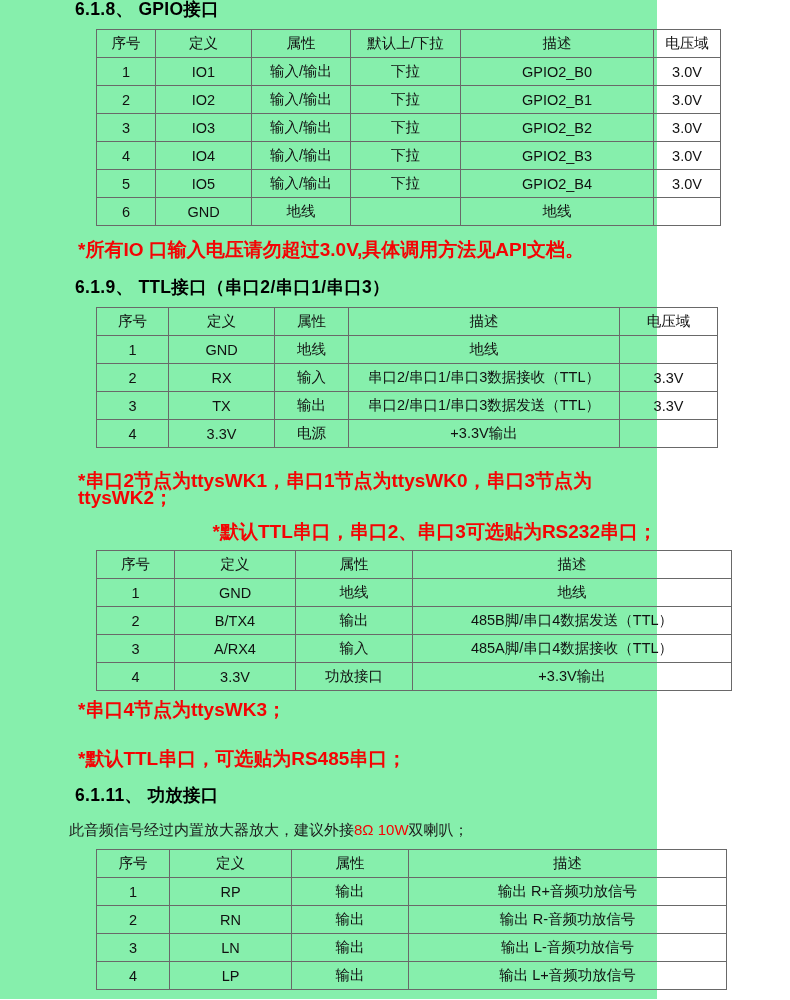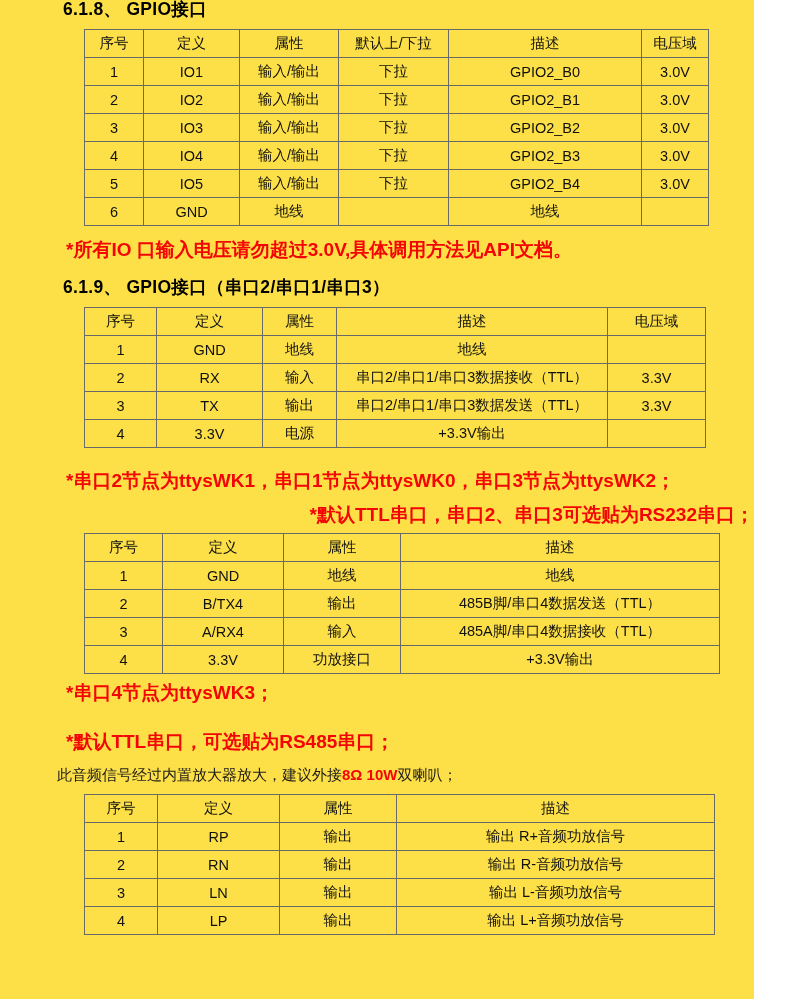--- a/index.html
+++ b/index.html
@@ -1,21 +1,21 @@
 <!DOCTYPE html>
 <html><head>
 <meta charset="utf-8">
 <style>
   html,body{margin:0;padding:0;}
   body{
     width:790px;height:1000px;background:#ffffff;overflow:hidden;
     font-family:"Liberation Sans","DejaVu Sans",sans-serif;
     color:#1a1a1a;
   }
-  .page{position:relative;width:754px;height:1000px;background:#fde047;}
+  .page{position:relative;width:645px;height:1000px;background:#86efac;padding-left:12px;}
 
   .section-title{
     margin:0 0 0 63px;
     font-size:17.5px;font-weight:700;color:#000;
     line-height:20px;letter-spacing:.3px;
   }
   #title-1{margin-top:-1px;}
   #title-2{margin-top:19px;}
   #title-3{margin-top:18px;}
   #title-4{margin-top:18px;}
@@ -28,21 +28,21 @@
   #note-1{margin-top:15px;}
   #note-2a{margin-top:24px;}
   #note-2b{margin-top:17px;text-align:right;}
   #note-3a{margin-top:10px;}
   #note-3b{margin-top:32px;}
 
   .intro{
     margin:16px 0 0 57px;
     font-size:15px;line-height:18px;color:#1a1a1a;
   }
-  .intro .hl{color:#f40404;font-weight:700;}
+  .intro .hl{color:#f40404;font-weight:400;}
 
   table.tbl{
     border-collapse:collapse;table-layout:fixed;
     margin:10px 0 0 84px;
   }
   .tbl th,.tbl td{
     border:1.5px solid #696969;
     height:27px;padding:0 3px;
     text-align:center;vertical-align:middle;
     font-size:14.5px;font-weight:400;color:#111;
@@ -146,21 +146,21 @@
           <td>GND</td>
           <td>地线</td>
           <td></td>
           <td>地线</td>
           <td></td>
         </tr>
       </tbody>
     </table>
   <p id="note-1" class="note">*所有IO 口输入电压请勿超过3.0V,具体调用方法见API文档。</p>
 
-  <h2 id="title-2" class="section-title">6.1.9、 GPIO接口（串口2/串口1/串口3）</h2>
+  <h2 id="title-2" class="section-title">6.1.9、 TTL接口（串口2/串口1/串口3）</h2>
   <table class="tbl tbl-ttl123">
       <colgroup>
         <col>
         <col>
         <col>
         <col>
         <col>
       </colgroup>
       <thead>
         <tr>
@@ -243,20 +243,21 @@
           <td>4</td>
           <td>3.3V</td>
           <td>功放接口</td>
           <td>+3.3V输出</td>
         </tr>
       </tbody>
     </table>
   <p id="note-3a" class="note">*串口4节点为ttysWK3；</p>
   <p id="note-3b" class="note">*默认TTL串口，可选贴为RS485串口；</p>
 
+  <h2 id="title-4" class="section-title">6.1.11、 功放接口</h2>
   <p class="intro"><span>此音频信号经过内置放大器放大，建议外接</span><span class="hl">8Ω 10W</span><span>双喇叭；</span></p>
   <table class="tbl tbl-amp">
       <colgroup>
         <col>
         <col>
         <col>
         <col>
       </colgroup>
       <thead>
         <tr>

